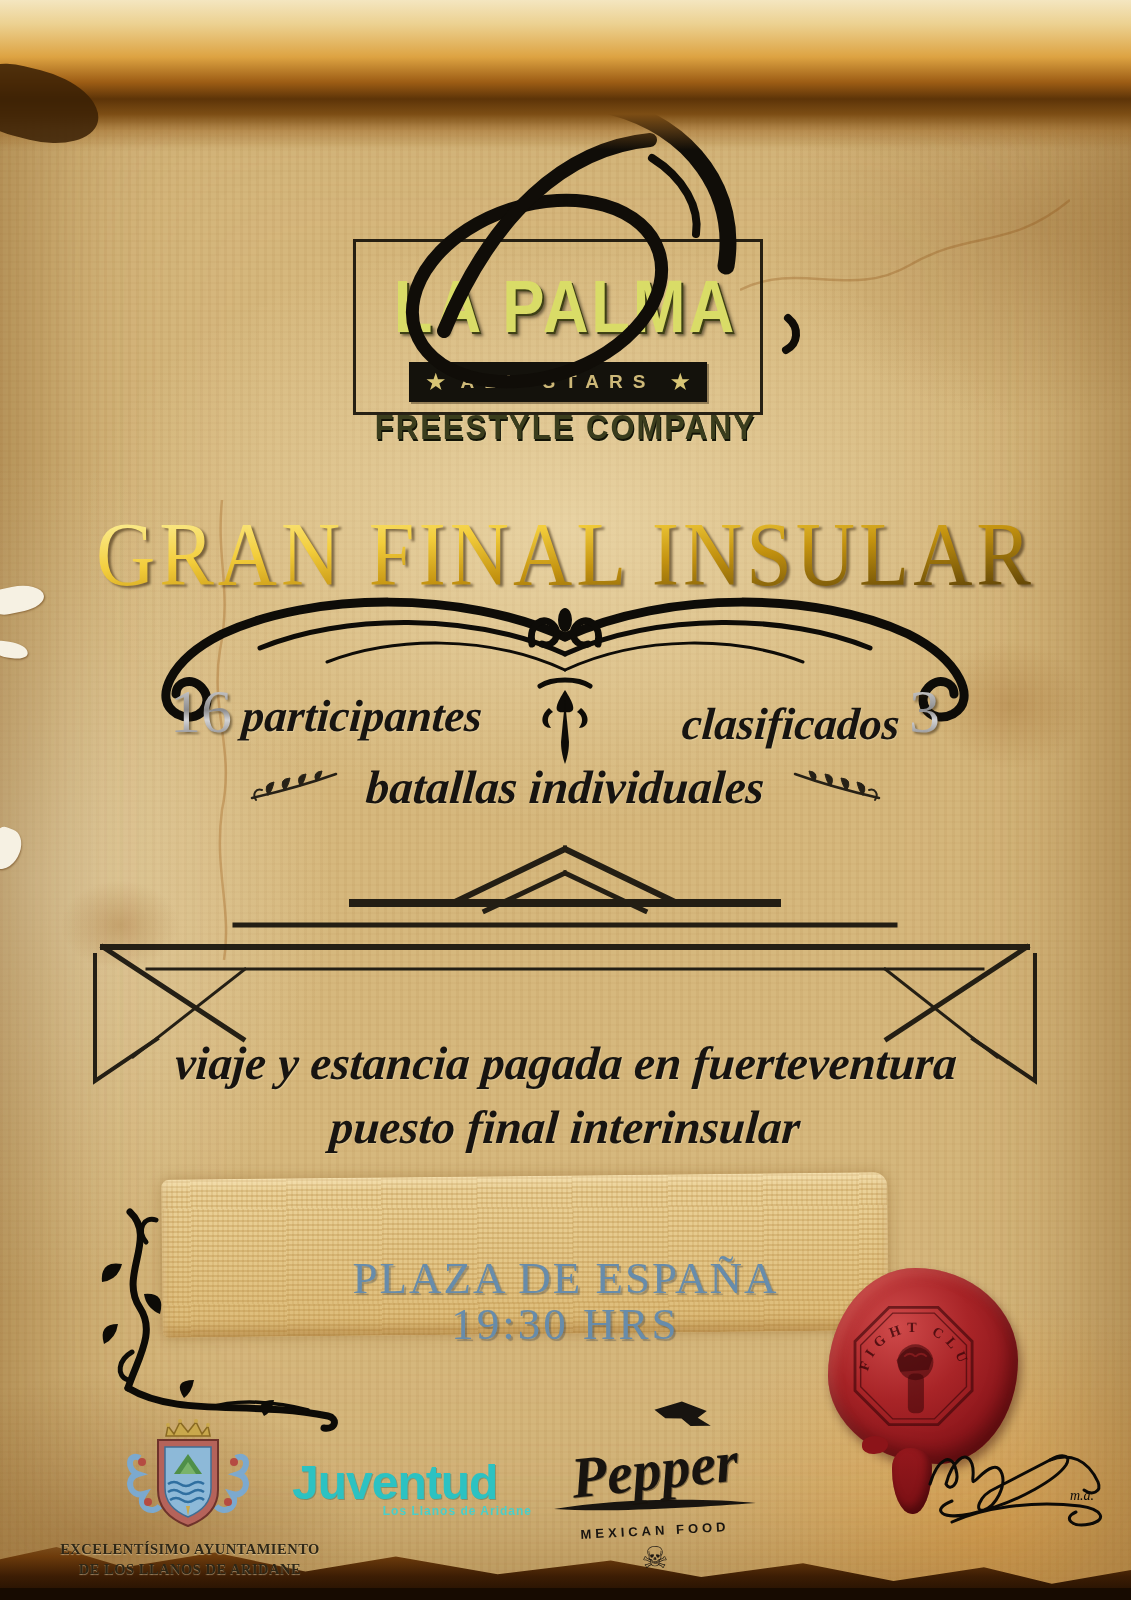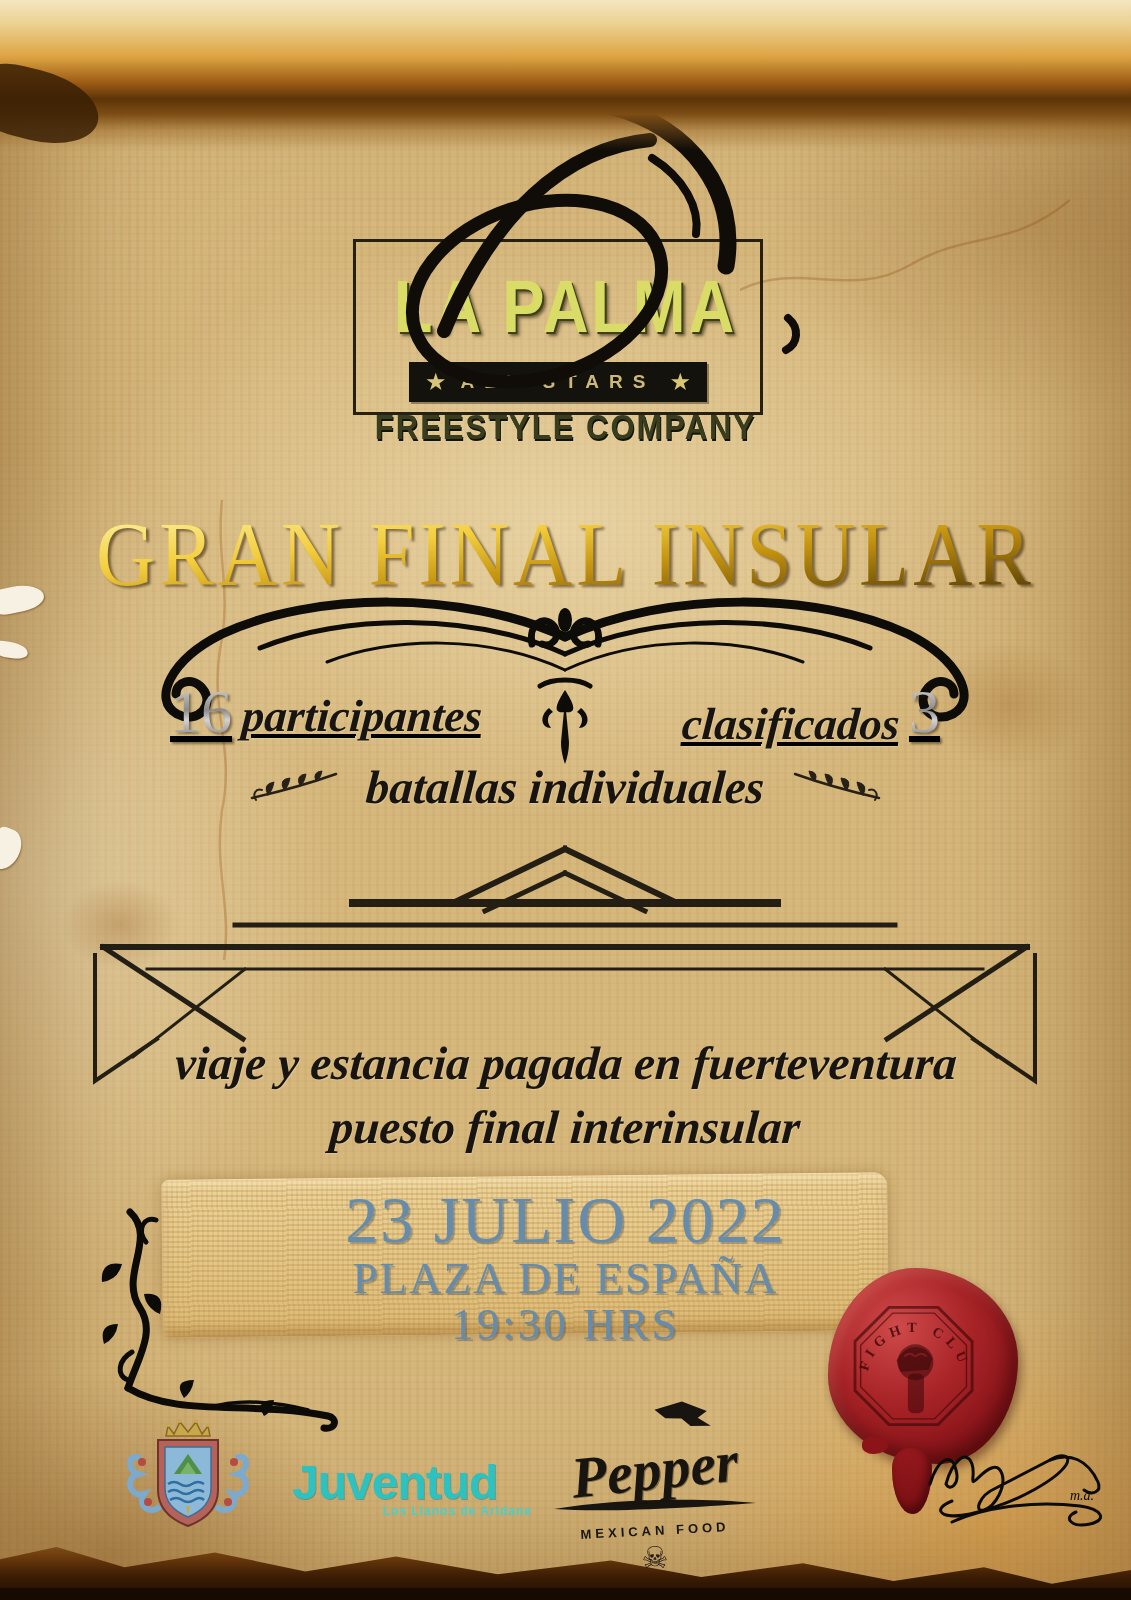--- a/index.html
+++ b/index.html
@@ -52,21 +52,21 @@
   #edition span{background-image:linear-gradient(180deg,#f2f2f2 0%,#8e8e90 45%,#d8d8da 60%,#636366 100%);
     filter:drop-shadow(2px 2px 1px rgba(40,25,5,.6));}
   #title{top:508px; z-index:4; font-size:82px; letter-spacing:4px; transform:scaleY(1.12); white-space:nowrap;}
   #title span{background-image:linear-gradient(175deg,#fdf3a2 5%,#f3cd3b 35%,#c3920f 58%,#4e3604 95%);
     filter:drop-shadow(3px 2px 1px rgba(45,28,4,.55));}
 
   
   .silver-num{font-size:62px; background-image:linear-gradient(180deg,#efefef 0%,#8b8b8d 48%,#d2d2d4 62%,#616164 100%);
     filter:drop-shadow(2px 2px 1px rgba(40,25,5,.5));}
   .script{font-style:italic; font-weight:bold; color:#171411; text-shadow:1px 1px 1px rgba(240,225,180,.4); transform:skewX(-4deg); display:inline-block;}
-  #stats-row{left:170px; top:676px; width:770px; display:flex; justify-content:space-between; align-items:flex-start; z-index:4;text-decoration:underline;}
+  #stats-row{left:170px; top:676px; width:770px; display:flex; justify-content:space-between; align-items:flex-start; z-index:4;}
   #stats-row .grp{display:flex; align-items:flex-start; gap:10px;}
   #participants-label{font-size:45px; margin-top:14px;}
   #qualified-label{font-size:45px; margin-top:22px;}
   #battles-row{top:760px; z-index:4; display:flex; justify-content:center; align-items:center; gap:26px; width:100%;}
   #battles-label{font-size:47px;}
   .fern{opacity:.9;}
 
   
   #premio{top:948px; z-index:4; font-size:56px; letter-spacing:16px; white-space:nowrap;}
   #premio span{background-image:linear-gradient(180deg,#f0d463 10%,#cfa31e 50%,#8a6408 95%); filter:drop-shadow(1px 1px 1px rgba(60,40,5,.5));}
@@ -231,21 +231,20 @@
         <path d="M160,126 L48,214"></path>
           <path d="M800,126 L912,214"></path>
       </g>
     </g>
   </svg>
 
   <div class="abs ctr" id="prize-line1"><span class="script">viaje y estancia pagada en fuerteventura</span></div>
   <div class="abs ctr" id="prize-line2"><span class="script">puesto final interinsular</span></div>
 
   <div class="abs" id="burlap"></div>
-  <div class="abs ctr bluetext" id="event-date">23 JULIO 2022</div>
   <div class="abs ctr bluetext" id="event-venue">PLAZA DE ESPAÑA</div>
   <div class="abs ctr bluetext" id="event-time">19:30 HRS</div>
 
   <svg class="abs" id="corner-svg" width="255" height="240" viewBox="0 0 255 240">
     <g fill="none" stroke="#0d0b07" stroke-linecap="round">
       <path d="M42,10 C70,36 30,74 52,106 C68,130 50,156 40,186" stroke-width="7"></path>
       <path d="M40,186 C90,216 160,198 240,214 C250,216 248,228 236,226" stroke-width="7"></path>
       <path d="M58,40 C48,28 56,14 68,18" stroke-width="5"></path>
       <path d="M44,150 C30,158 28,174 40,178" stroke-width="5"></path>
       <path d="M120,206 C150,196 190,200 220,208" stroke-width="3.5"></path>
@@ -277,20 +276,24 @@
       <path d="M56,56 L70,36 L84,56 Z" fill="#4f8f48"></path>
       <path d="M62,56 L70,44 L78,56 Z" fill="#79b36a"></path>
       <g stroke="#2f6fa0" stroke-width="2.5" fill="none">
         <path d="M50,66 Q56,62 62,66 T74,66 T86,66"></path>
         <path d="M50,74 Q56,70 62,74 T74,74 T86,74"></path>
         <path d="M52,82 Q58,78 64,82 T76,82 T86,82"></path>
       </g>
       <path d="M68,88 L72,88 L70,98 Z" fill="#c9a84c"></path>
     </g>
   </svg>
+  <div class="abs" id="council">
+    <div>EXCELENTÍSIMO AYUNTAMIENTO</div>
+    <div>DE LOS LLANOS DE ARIDANE</div>
+  </div>
 
   <div class="abs" id="juventud">
     <div id="juventud-name">Juventud</div>
     <div id="juventud-sub">Los Llanos de Aridane</div>
   </div>
 
   <div class="abs" id="pepper">
     <svg width="70" height="34" viewBox="0 0 70 34" style="margin-left:60px; transform:rotate(8deg);">
       <path d="M4,16 L30,4 L56,10 L48,18 L62,24 L42,27 L32,21 L16,23 Z" fill="#181410"></path>
     </svg>

